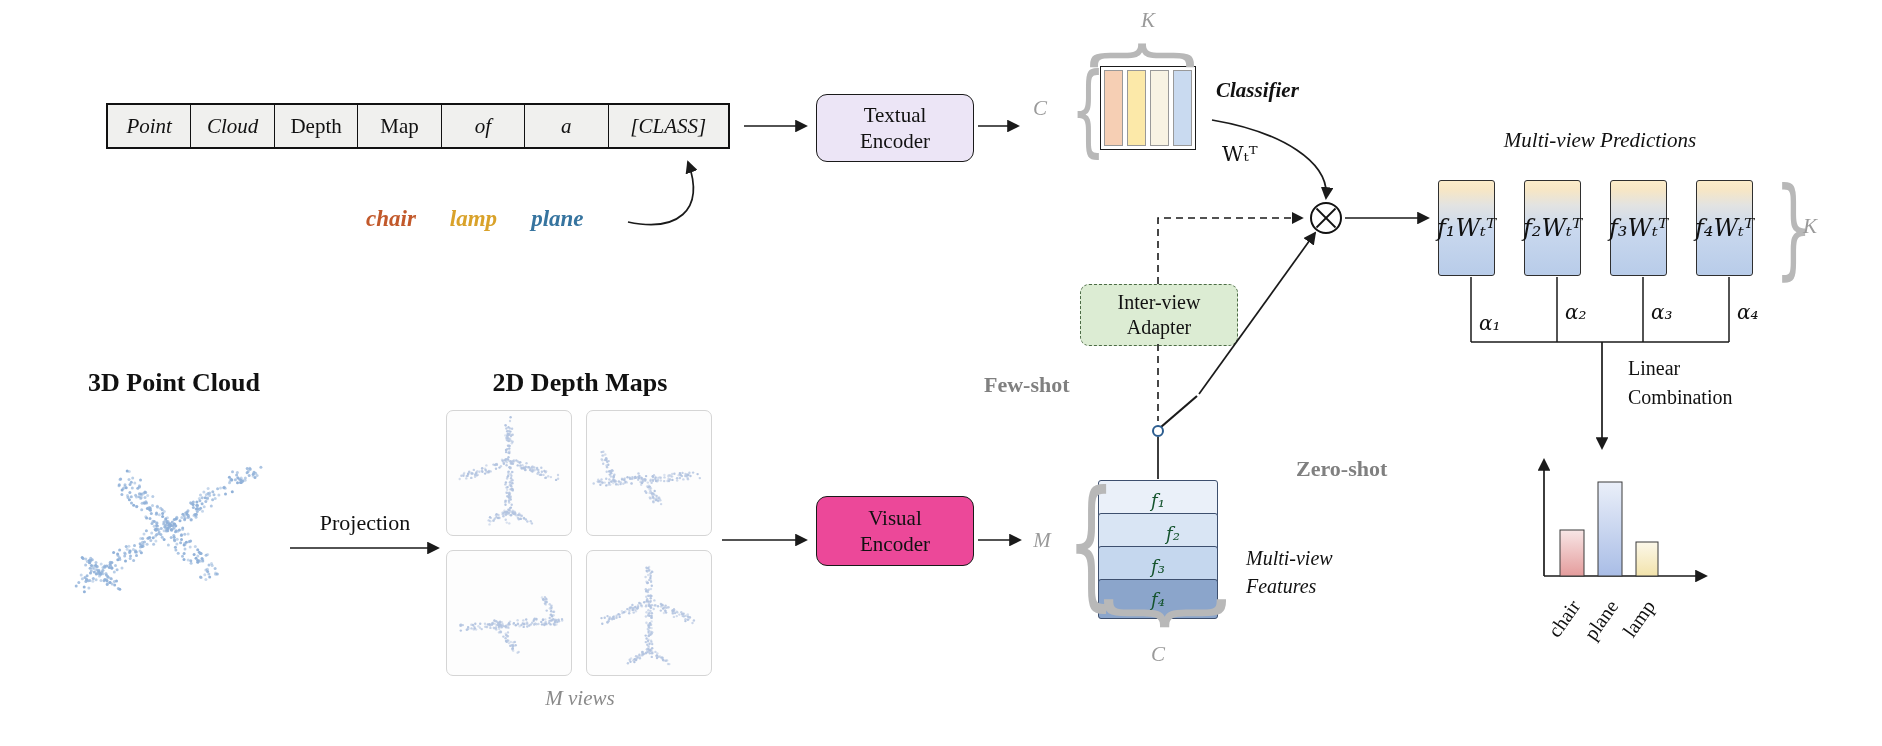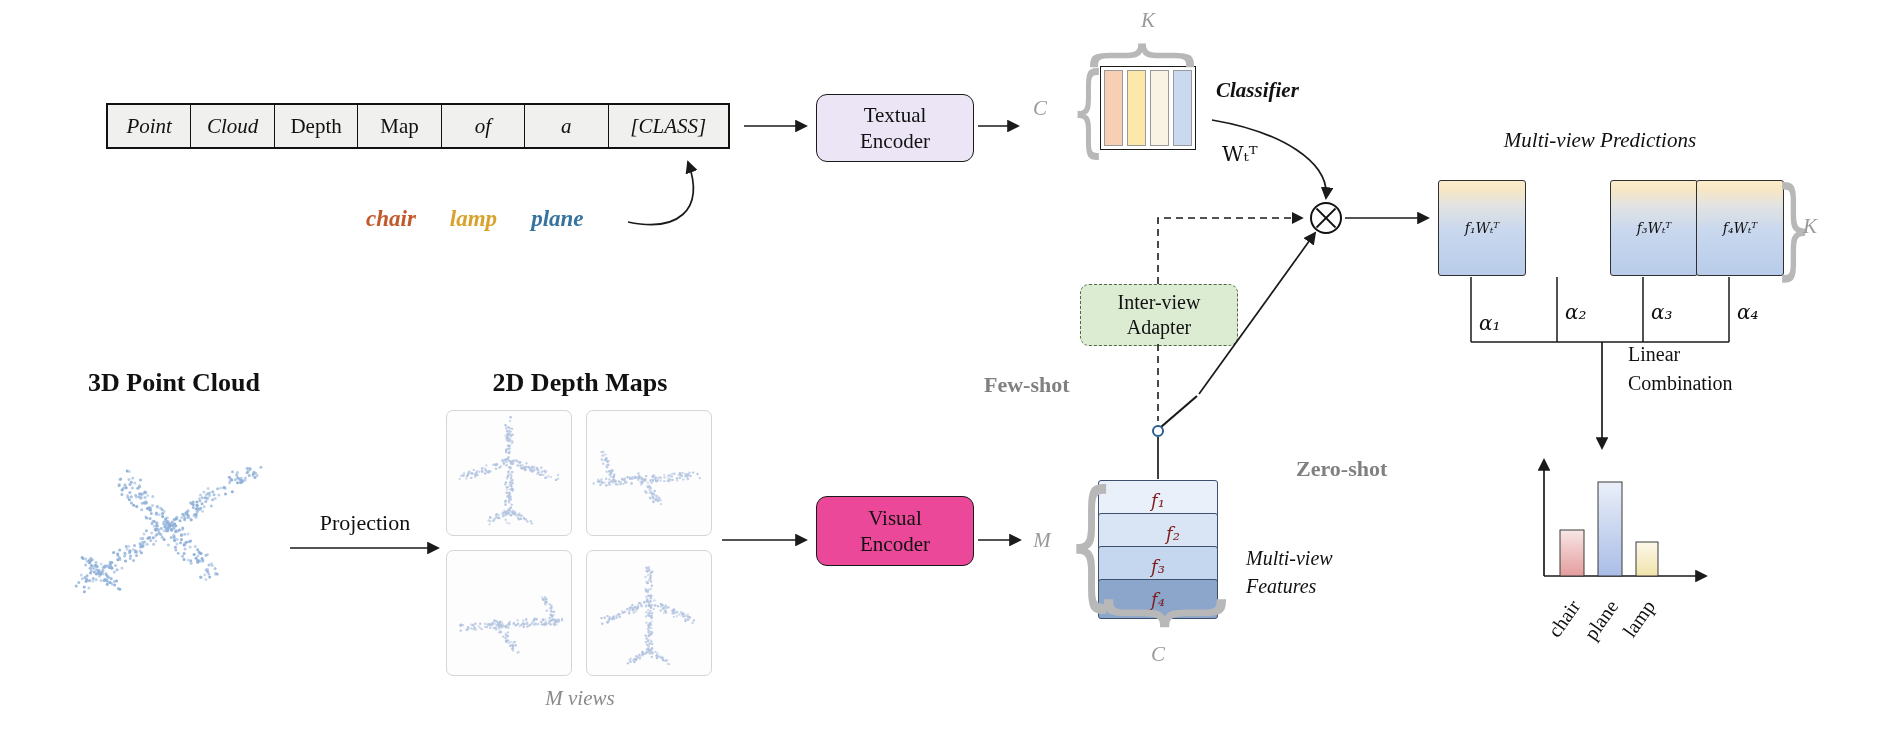--- a/index.html
+++ b/index.html
@@ -30,29 +30,29 @@
   
   .colstack{position:absolute;border:1.6px solid #1a1a1a;background:#fff;display:flex;gap:4px;padding:3px;box-sizing:border-box;}
   .colstack .col{flex:1;border:1px solid #999;}
   
   .brace{position:absolute;color:#b8b8b8;font-family:"DejaVu Sans",sans-serif;line-height:1;
          text-align:center;transform-origin:center;}
   .glabel{position:absolute;color:#9a9a9a;font-style:italic;font-size:21px;text-align:center;}
   .mode{position:absolute;color:#808080;font-size:22px;font-weight:600;}
   
   .predtitle{position:absolute;font-style:italic;font-size:21px;text-align:center;}
-  .predbox{position:absolute;width:88px;height:96px;border:1.2px solid #2f2f2f;border-radius:3px;
+  .predbox{position:absolute;width:57px;height:96px;border:1.2px solid #2f2f2f;border-radius:3px;
            box-sizing:border-box;display:flex;align-items:center;justify-content:center;
-           font-family:"DejaVu Serif","DejaVu Sans",serif;font-style:italic;font-size:14px;
+           font-family:"DejaVu Serif","DejaVu Sans",serif;font-style:italic;font-size:24px;
            background:linear-gradient(180deg,#fcecc9 0%,#f6e6c6 10%,#e2e3e2 26%,#c9d8ee 52%,#b8cce9 100%);}
   .alpha{position:absolute;width:44px;font-family:"DejaVu Serif","DejaVu Sans",serif;font-style:italic;font-size:20px;}
   
   .frow{position:absolute;width:120px;height:40px;border:1px solid #3d4f6e;border-radius:3px;
         box-sizing:border-box;display:flex;align-items:center;justify-content:center;
-        font-family:"DejaVu Serif","DejaVu Sans",serif;font-style:italic;font-size:18px;color:#7f1d1d;}
+        font-family:"DejaVu Serif","DejaVu Sans",serif;font-style:italic;font-size:18px;color:#14532d;}
   
   .tile{position:absolute;width:126px;height:126px;border:1px solid #d5d5d5;border-radius:7px;
         background:#fdfdfd;box-sizing:border-box;overflow:hidden;}
   .sectitle{position:absolute;font-size:26px;font-weight:bold;}
   .caption{position:absolute;color:#8a8a8a;font-style:italic;font-size:21px;text-align:center;font-family:Liberation Serif, serif;}
   .mathtxt{position:absolute;font-family:"DejaVu Serif","DejaVu Sans",serif;font-size:21px;}
 </style>
 </head>
 <body>
 
@@ -100,32 +100,33 @@
 
   <div class="abs" style="left:1216px;top:78px;font-style:italic;font-size:21px;font-weight:600;">Classifier</div>
   <div class="mathtxt" style="left:1222px;top:142px;">Wₜᵀ</div>
 
   <div class="mode" style="left:984px;top:372px;">Few-shot</div>
   <div class="mode" style="left:1296px;top:456px;">Zero-shot</div>
 
   <div class="predtitle" style="left:1438px;top:128px;width:324px;">Multi-view Predictions</div>
 
   <div class="predbox" style="left:1438px;top:180px;">f₁Wₜᵀ</div>
+  <div class="predbox" style="left:1524px;top:180px;">f₂Wₜᵀ</div>
   <div class="predbox" style="left:1610px;top:180px;">f₃Wₜᵀ</div>
   <div class="predbox" style="left:1696px;top:180px;">f₄Wₜᵀ</div>
 
   <div class="brace" style="left:1768px;top:174px;width:30px;font-size:108px;transform:scaleX(.55);">}</div>
   <div class="glabel" style="left:1796px;top:214px;width:28px;">K</div>
 
   <div class="alpha" style="left:1479px;top:311px;">α₁</div>
   <div class="alpha" style="left:1565px;top:300px;">α₂</div>
   <div class="alpha" style="left:1651px;top:300px;">α₃</div>
   <div class="alpha" style="left:1737px;top:300px;">α₄</div>
 
-  <div class="abs" style="left:1628px;top:340px;width:126px;font-size:20px;line-height:1.45;">Linear Combination</div>
+  <div class="abs" style="left:1628px;top:354px;width:126px;font-size:20px;line-height:1.45;">Linear Combination</div>
 
   <div class="frow" style="left:1098px;top:480px;background:#eaf0f9;">f₁</div>
   <div class="frow" style="left:1098px;top:513px;background:#d9e5f4;padding-left:30px;">f₂</div>
   <div class="frow" style="left:1098px;top:546px;background:#c5d7ee;">f₃</div>
   <div class="frow" style="left:1098px;top:579px;background:#8ba5cb;">f₄</div>
 
   <div class="brace" style="left:1060px;top:473px;width:30px;font-size:140px;transform:scaleX(.55);">{</div>
   <div class="brace" style="left:1143px;top:562px;width:30px;height:132px;font-size:132px;transform:rotate(-90deg) scaleX(.55);">{</div>
   <div class="glabel" style="left:1028px;top:528px;width:28px;">M</div>
   <div class="glabel" style="left:1144px;top:642px;width:28px;">C</div>

